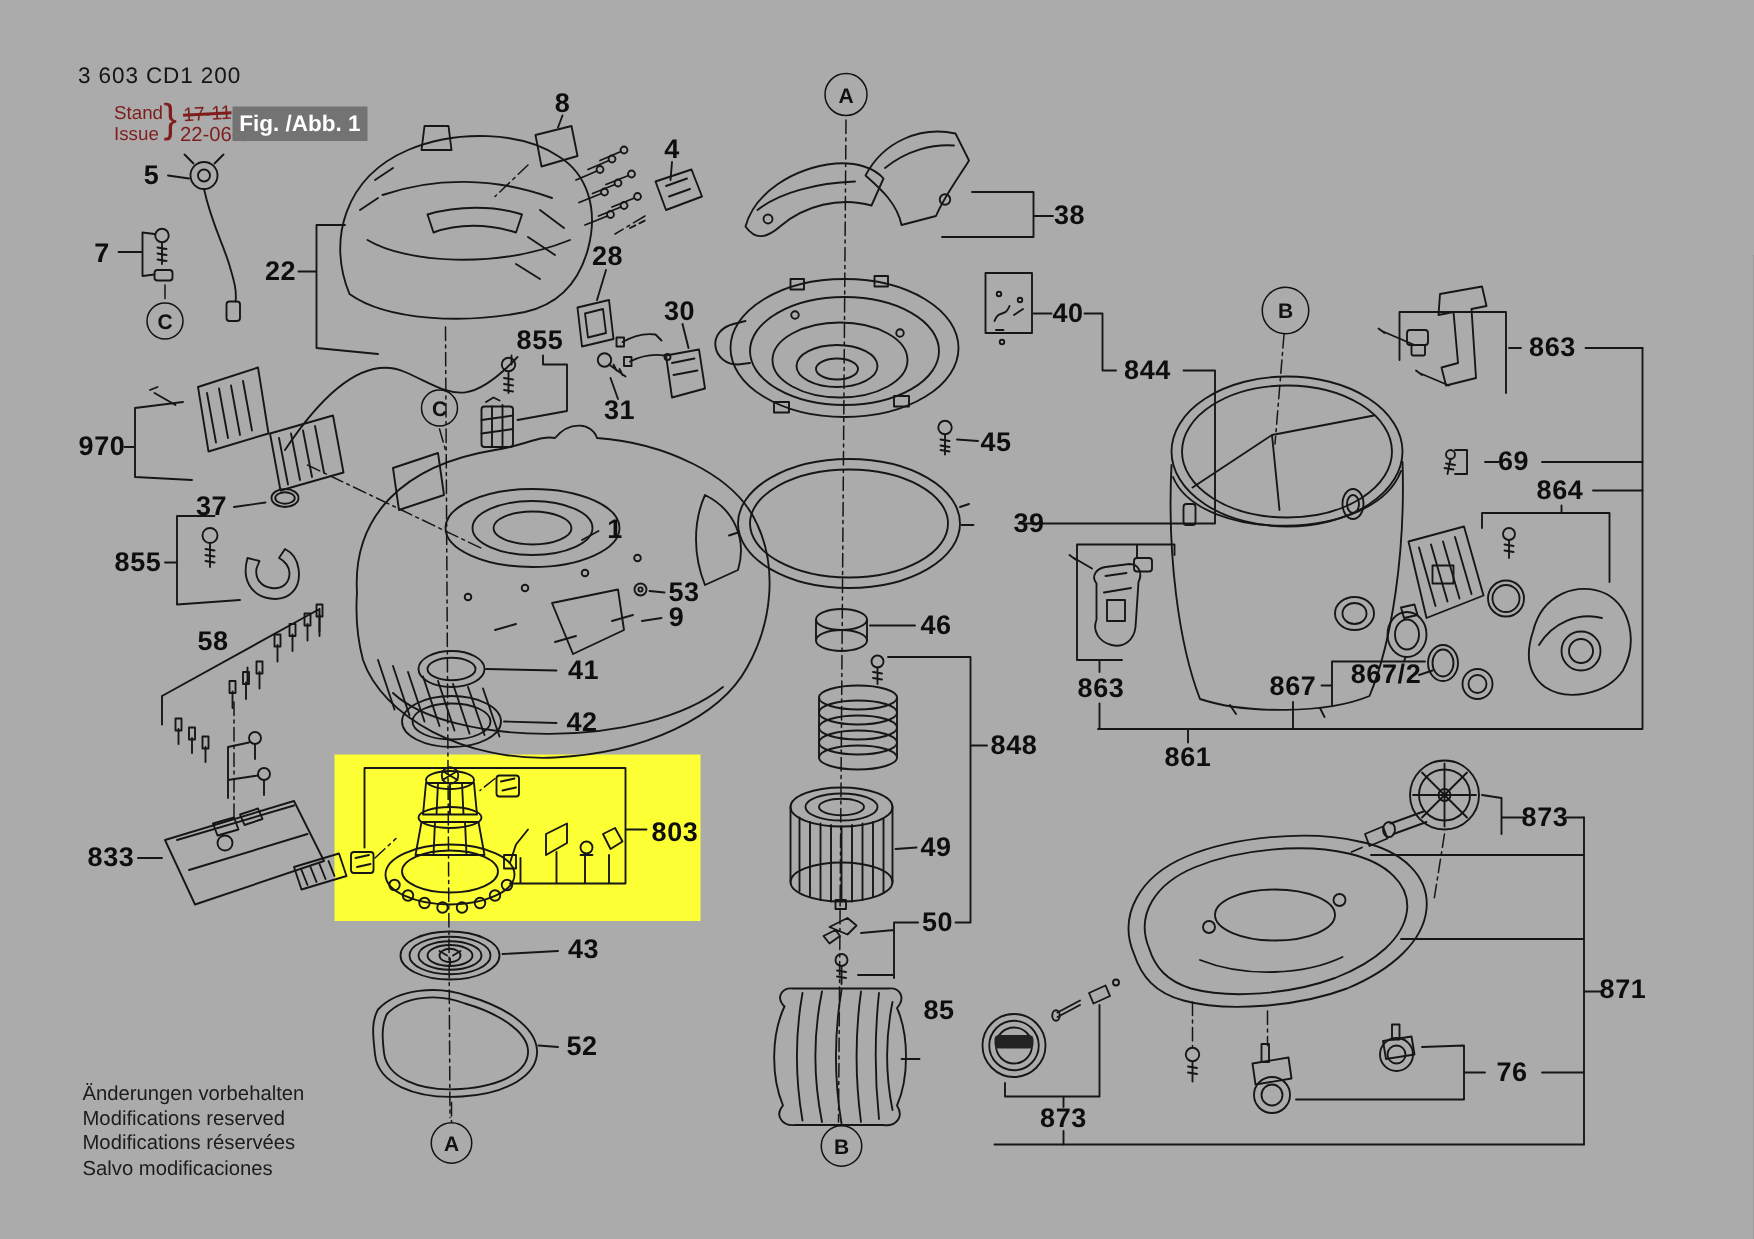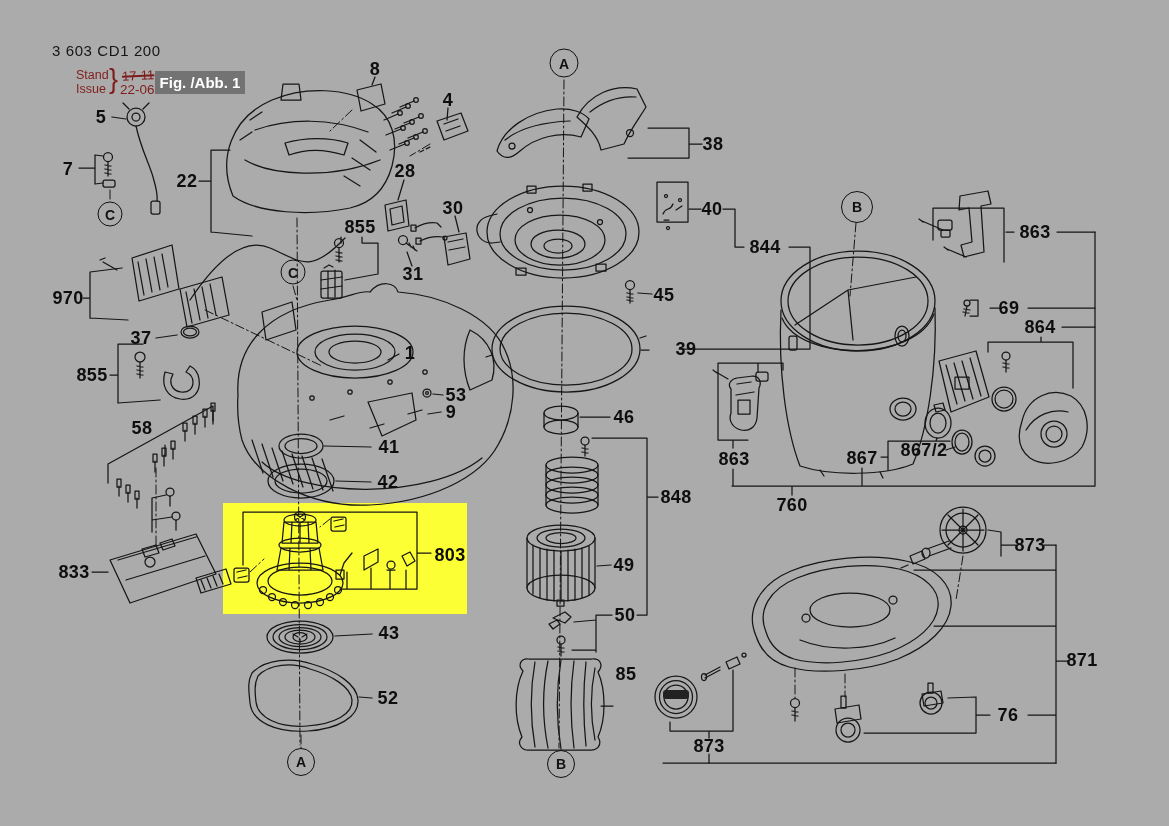--- a/index.html
+++ b/index.html
@@ -518,20 +518,26 @@
 <div class="pl" style="left:676px;top:497px">848</div>
 <div class="pl" style="left:624px;top:565px">49</div>
 <div class="pl" style="left:625px;top:615px">50</div>
 <div class="pl" style="left:626px;top:674px">85</div>
 <div class="pl" style="left:1035px;top:232px">863</div>
 <div class="pl" style="left:1009px;top:308px">69</div>
 <div class="pl" style="left:1040px;top:327px">864</div>
 <div class="pl" style="left:734px;top:459px">863</div>
 <div class="pl" style="left:862px;top:458px">867</div>
 <div class="pl" style="left:924px;top:450px">867/2</div>
-<div class="pl" style="left:792px;top:505px">760</div>
+<div class="pl" style="left:792px;top:505px">861</div>
 <div class="pl" style="left:1030px;top:545px">873</div>
 <div class="pl" style="left:1082px;top:660px">871</div>
 <div class="pl" style="left:1008px;top:715px">76</div>
 <div class="pl" style="left:709px;top:746px">873</div>
 
-
+<div class="footer">
+  <div>Änderungen vorbehalten</div>
+  <div>Modifications reserved</div>
+  <div>Modifications réservées</div>
+  <div>Salvo modificaciones</div>
 </div>
 
+</div>
+
 </body></html>

